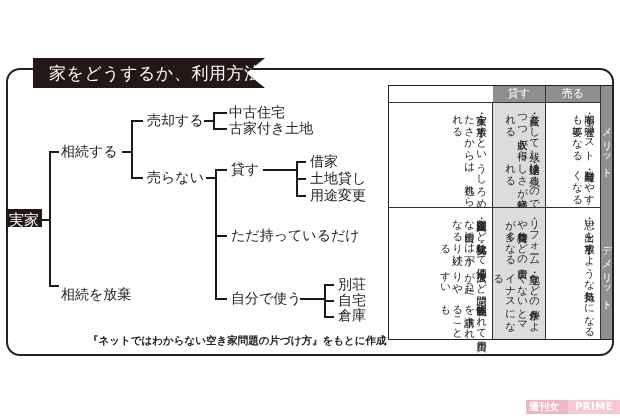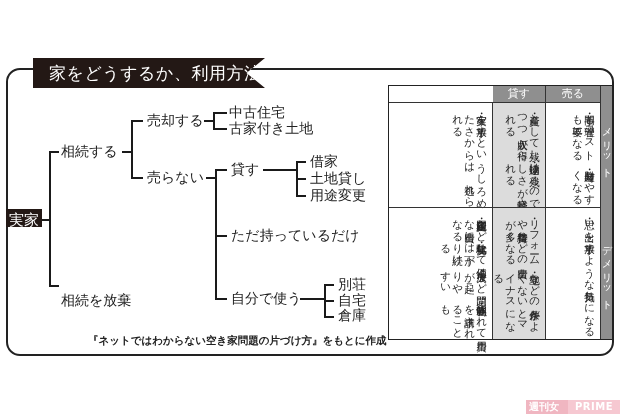--- a/index.html
+++ b/index.html
@@ -58,21 +58,21 @@
 
 <div class="frame"></div>
 <div class="banner">家をどうするか、利用方法</div>
 
 <div class="root">実家</div>
 <div class="tree-line" style="left:42px;top:219px;width:8px;height:2px;"></div>
 <div class="tree-line" style="left:49px;top:151px;width:2px;height:136px;"></div>
 <div class="tree-line" style="left:49px;top:151px;width:10px;height:2px;"></div>
 <div class="tree-line" style="left:49px;top:285px;width:10px;height:2px;"></div>
 <div class="node" style="left:61px;top:143px;">相続する</div>
-<div class="node" style="left:61px;top:292px;">相続を放棄</div>
+<div class="node" style="left:61px;top:286px;">相続を放棄</div>
 
 <div class="tree-line" style="left:122px;top:151px;width:10px;height:2px;"></div>
 <div class="tree-line" style="left:131px;top:120px;width:2px;height:58px;"></div>
 <div class="tree-line" style="left:131px;top:120px;width:12px;height:2px;"></div>
 <div class="tree-line" style="left:131px;top:177px;width:12px;height:2px;"></div>
 <div class="node" style="left:147px;top:112px;">売却する</div>
 <div class="node" style="left:147px;top:169px;">売らない</div>
 
 <div class="tree-line" style="left:204px;top:120px;width:10px;height:2px;"></div>
 <div class="tree-line" style="left:213px;top:112px;width:2px;height:17px;"></div>

